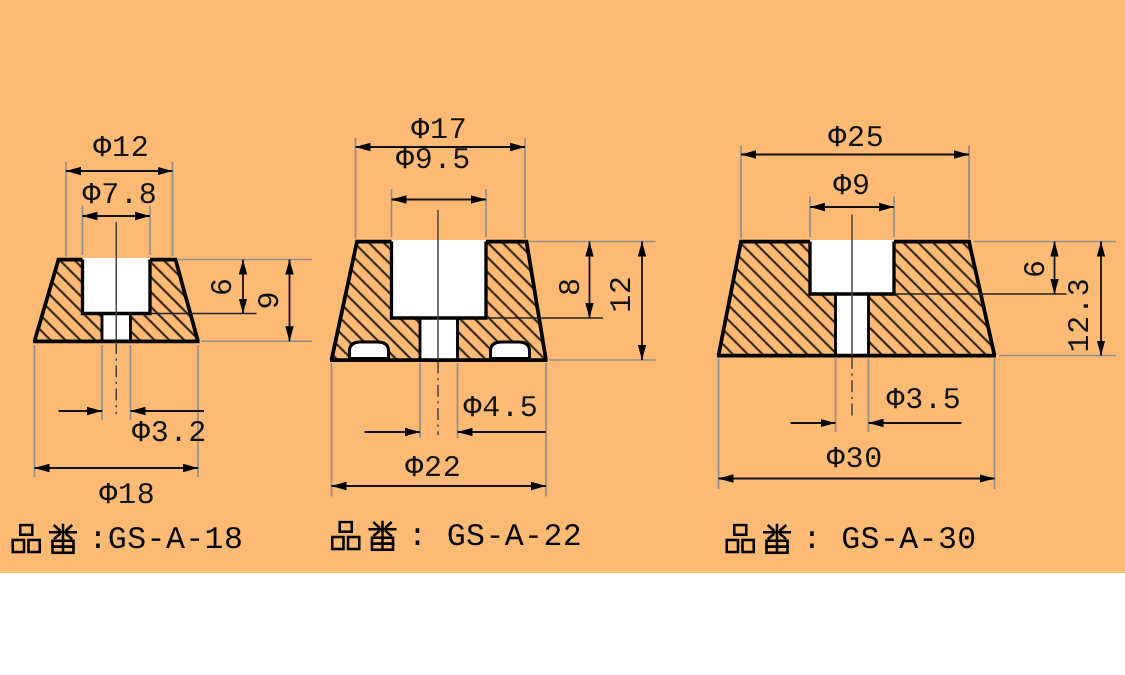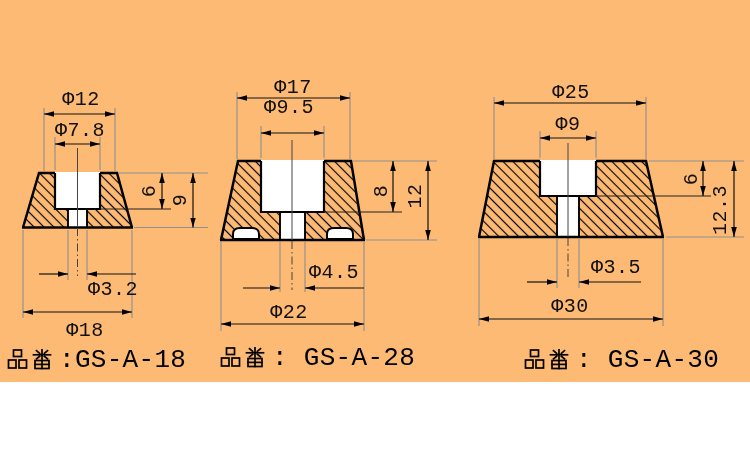--- a/index.html
+++ b/index.html
@@ -8,21 +8,21 @@
     font-family:Liberation Mono, monospace;overflow:hidden;
   }
   .drawing-svg{position:absolute;left:0;top:0;}
   .dim{
     position:absolute;transform:translate(-50%,-50%);
     font-size:20px;color:#111;white-space:nowrap;letter-spacing:.5px;line-height:1;
   }
   .dim.rot{transform:translate(-50%,-50%) rotate(-90deg);}
   .plabel{
     position:absolute;display:flex;align-items:center;height:26px;
-    font-size:26px;color:#000;white-space:nowrap;letter-spacing:.3px;
+    font-size:21px;color:#000;white-space:nowrap;letter-spacing:.3px;
   }
   .plabel .suffix{margin-left:5px;}
   .kanji{width:47px;height:22px;flex:0 0 auto;}
   .kanji path,.kanji rect,.kanji line{stroke:#000;stroke-width:1.7;fill:none;stroke-linecap:square;}
 </style>
 </head>
 <body>
 
 <div class="canvas">
 
@@ -179,24 +179,24 @@
           <line x1="1.5" y1="5.8" x2="18.5" y2="5.8"></line>
         <line x1="4.5" y1="1.6" x2="7.6" y2="4.4"></line>
           <line x1="15.5" y1="1.6" x2="12.4" y2="4.4"></line>
         <line x1="4.5" y1="9.9" x2="7.6" y2="7.3"></line>
           <line x1="15.5" y1="9.9" x2="12.4" y2="7.3"></line>
         <rect x="3" y="11.5" width="14" height="8"></rect>
           <line x1="10" y1="11.5" x2="10" y2="19.5"></line>
           <line x1="3" y1="15.4" x2="17" y2="15.4"></line>
       </g>
     </svg>
-    <span class="suffix">: GS-A-28</span>
+    <span class="suffix">: GS-A-22</span>
   </div>
 
-  <div class="plabel" style="left:524px;top:347px;">
+  <div class="plabel" style="left:483px;top:347px;">
     <svg class="kanji" viewBox="0 0 47 22" title="品番">
       <rect x="6.5" y="1" width="8" height="6.5"></rect>
         <rect x="1.5" y="11" width="7.5" height="8"></rect>
         <rect x="12" y="11" width="7.5" height="8"></rect>
       <g transform="translate(25,0)">
         <line x1="10" y1="0.8" x2="10" y2="10"></line>
           <line x1="1.5" y1="5.8" x2="18.5" y2="5.8"></line>
         <line x1="4.5" y1="1.6" x2="7.6" y2="4.4"></line>
           <line x1="15.5" y1="1.6" x2="12.4" y2="4.4"></line>
         <line x1="4.5" y1="9.9" x2="7.6" y2="7.3"></line>

